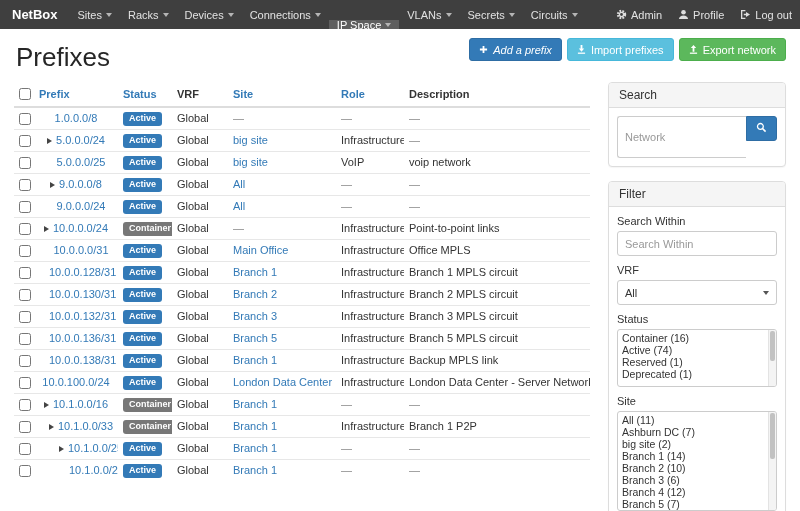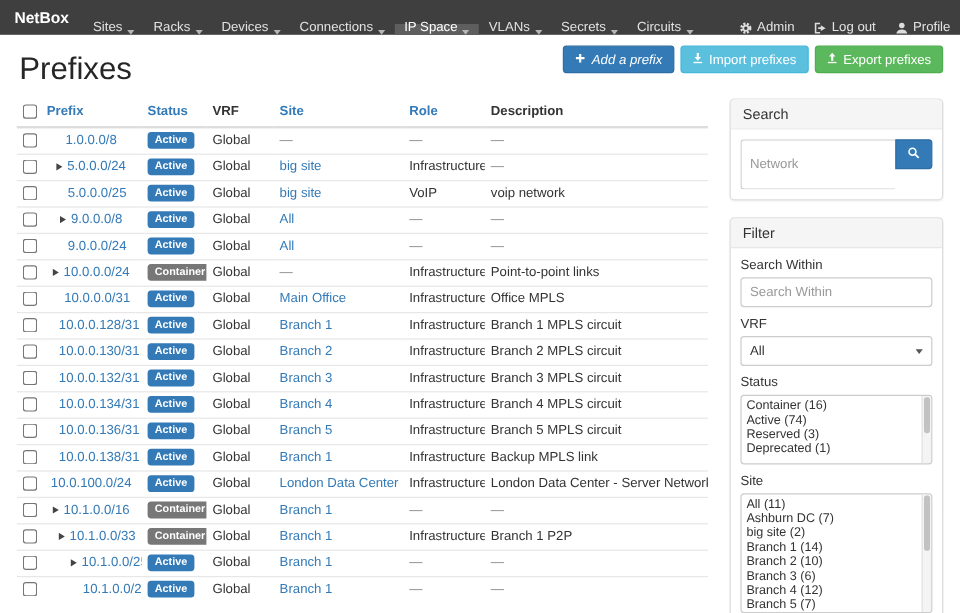--- a/index.html
+++ b/index.html
@@ -10,21 +10,21 @@
   * { margin:0; padding:0; box-sizing:border-box; }
   html,body { width:800px; height:511px; }
   body {
     font-family:"Liberation Sans", sans-serif; font-size:12px; color:#333;
     background:#fff; overflow:hidden; position:relative;
   }
   
   .navbar { height:29px; background:var(--navbar-bg); display:flex; align-items:stretch; font-size:11px; }
   .brand { color:#fff; font-weight:bold; font-size:13px; padding:0 12px; display:flex; align-items:center; cursor:pointer; }
   .nav-menu { display:flex; list-style:none; }
-  .nav-item { display:flex; align-items:flex-end; padding:0 8px; color:#e2e2e2; cursor:pointer; white-space:nowrap; }
+  .nav-item { display:flex; align-items:center; padding:0 8px; color:#e2e2e2; cursor:pointer; white-space:nowrap; }
   .nav-item.active { background:var(--navbar-active); color:#fff;margin-top:20px; }
   .caret { width:0; height:0; border-top:4px solid #b5b5b5; border-left:3.5px solid transparent; border-right:3.5px solid transparent; margin-left:4px; }
   .nav-right { margin-left:auto; display:flex; }
   .nav-right .nav-item { gap:4px; }
   .nav-icon { display:flex; align-items:center; }
   
   .page { padding:0 14px; }
   .topbar { position:relative; height:53px; }
   .page-title { position:absolute; left:2px; top:13px; font-size:26px; font-weight:400; color:#262626; }
   .actions { position:absolute; right:0; top:9px; display:flex; gap:5px; }
@@ -121,34 +121,34 @@
         <svg width="11" height="11" viewBox="0 0 11 11">
           <circle cx="5.5" cy="5.5" r="3.6" fill="none" stroke="#ddd" stroke-width="2.2" stroke-dasharray="1.7 1.2"></circle>
           <circle cx="5.5" cy="5.5" r="2.1" fill="none" stroke="#ddd" stroke-width="1.4"></circle>
         </svg>
       </span>
       <span>Admin</span>
     </div>
     <div class="nav-item">
       <span class="nav-icon">
         <svg width="11" height="11" viewBox="0 0 11 11">
+          <circle cx="5.5" cy="3.2" r="2.3" fill="#ddd"></circle>
+          <path d="M0.9 10c.3-2.3 2.2-3.5 4.6-3.5s4.3 1.2 4.6 3.5z" fill="#ddd"></path>
+        </svg>
+      </span>
+      <span>Profile</span>
+    </div>
+    <div class="nav-item">
+      <span class="nav-icon">
+        <svg width="11" height="11" viewBox="0 0 11 11">
           <path d="M1 1h4.4v1.3H2.3v6.4h3.1V10H1z" fill="#ddd"></path>
           <path d="M6 3.1 10 5.5 6 7.9V6.2H3.8V4.8H6z" fill="#ddd"></path>
         </svg>
       </span>
       <span>Log out</span>
-    </div>
-    <div class="nav-item">
-      <span class="nav-icon">
-        <svg width="11" height="11" viewBox="0 0 11 11">
-          <circle cx="5.5" cy="3.2" r="2.3" fill="#ddd"></circle>
-          <path d="M0.9 10c.3-2.3 2.2-3.5 4.6-3.5s4.3 1.2 4.6 3.5z" fill="#ddd"></path>
-        </svg>
-      </span>
-      <span>Profile</span>
     </div>
   </div>
 </nav>
 
 <div class="page">
   <div class="topbar">
     <h1 class="page-title">Prefixes</h1>
     <div class="actions">
       <button class="btn btn-primary">
         <span>
@@ -167,21 +167,21 @@
         </span>
         <span>Import prefixes</span>
       </button>
       <button class="btn btn-success">
         <span>
           <svg width="9" height="9" viewBox="0 0 10 10">
               <path d="M5 0 8 3.4H6v4H4v-4H2z" fill="#fff"></path>
               <rect x="1" y="8.4" width="8" height="1.4" fill="#fff"></rect>
             </svg>
         </span>
-        <span>Export prefixes</span>
+        <span>Export network</span>
       </button>
     </div>
   </div>
 
   <div class="cols">
 
     <div class="table-col">
       <table>
         <colgroup>
           <col class="c-cb">
@@ -310,31 +310,20 @@
     </td>
     <td><span class="badge active">Active</span></td>
     <td>Global</td>
     <td><a class="cell-link">Branch 3</a></td>
     <td>Infrastructure</td>
     <td>Branch 3 MPLS circuit</td>
   </tr>
             <tr>
     <td><input type="checkbox" style=""></td>
     <td class="prefix-cell">
-      <span class="prefix-indent" style="width: 10px;"></span><a class="prefix-link">10.0.0.134/31</a>
-    </td>
-    <td><span class="badge active">Active</span></td>
-    <td>Global</td>
-    <td><a class="cell-link">Branch 4</a></td>
-    <td>Infrastructure</td>
-    <td>Branch 4 MPLS circuit</td>
-  </tr>
-            <tr>
-    <td><input type="checkbox" style=""></td>
-    <td class="prefix-cell">
       <span class="prefix-indent" style="width: 10px;"></span><a class="prefix-link">10.0.0.136/31</a>
     </td>
     <td><span class="badge active">Active</span></td>
     <td>Global</td>
     <td><a class="cell-link">Branch 5</a></td>
     <td>Infrastructure</td>
     <td>Branch 5 MPLS circuit</td>
   </tr>
             <tr>
     <td><input type="checkbox" style=""></td>
@@ -437,21 +426,21 @@
       <span>All</span>
       <span class="select-caret"></span>
     </div>
   </div>
             <div class="field ms-status">
     <label class="field-label">Status</label>
     <div class="multiselect">
       <div class="options">
                   <div class="option">Container (16)</div>
                   <div class="option">Active (74)</div>
-                  <div class="option">Reserved (3)</div>
+                  <div class="option">Reserved (1)</div>
                   <div class="option">Deprecated (1)</div>
                 </div>
       <div class="scrollbar">
                   <div class="thumb"></div>
                 </div>
     </div>
   </div>
             <div class="field ms-site">
     <label class="field-label">Site</label>
     <div class="multiselect">

